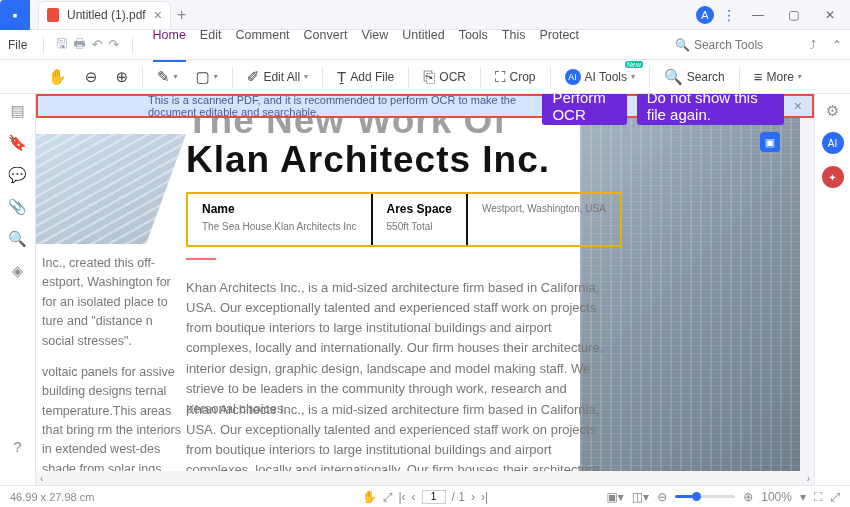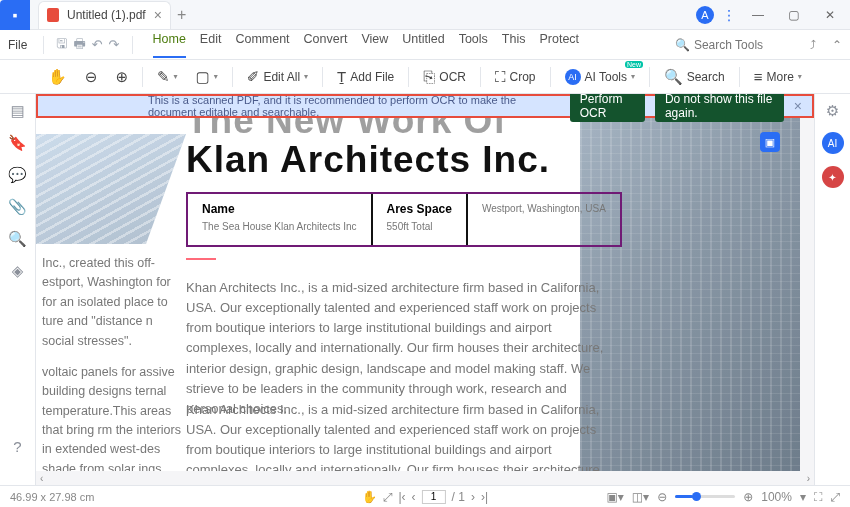--- a/index.html
+++ b/index.html
@@ -16,21 +16,21 @@
 .kebab { color: #2a6df4; font-size: 14px; cursor: pointer; }
 .winbtn { width: 28px; height: 26px; display: flex; align-items: center; justify-content: center; color: #666; font-size: 12px; cursor: pointer; }
 
 .menubar { height: 30px; display: flex; align-items: center; padding: 0 8px; gap: 8px; border-bottom: 1px solid #e3e6eb; }
 .file-lbl { font-size: 12px; color: #444; margin-right: 4px; }
 .qat { display: flex; gap: 6px; align-items: center; }
 .qat span { color: #9aa3af; font-size: 13px; cursor: pointer; }
 .divider-v { width: 1px; height: 18px; background: #e3e6eb; margin: 0 4px; }
 .menus { display: flex; gap: 14px; margin-left: 8px; }
 .menus span { font-size: 12.5px; color: #555; cursor: pointer; }
-.menus .active { color: #4d7c0f; border-bottom: 2px solid #2a6df4; padding-bottom: 10px; }
+.menus .active { color: #701a75; border-bottom: 2px solid #2a6df4; padding-bottom: 18px; }
 .searchbox { margin-left: auto; display: flex; align-items: center; gap: 4px; color: #aaa; font-size: 12px; }
 .searchbox input { border: none; outline: none; font-size: 12px; width: 100px; color: #666; }
 .upbtn, .pinbtn { color: #888; font-size: 12px; margin-left: 8px; cursor: pointer; }
 
 .toolbar { height: 34px; display: flex; align-items: center; justify-content: center; gap: 6px; border-bottom: 1px solid #e3e6eb; padding: 0 12px; }
 .tbtn { display: flex; align-items: center; gap: 4px; font-size: 12px; color: #444; padding: 4px 6px; border-radius: 4px; cursor: pointer; }
 .tico { font-size: 15px; color: #444; }
 .caret { font-size: 8px; color: #888; }
 .sep { width: 1px; height: 20px; background: #e3e6eb; margin: 0 2px; }
 .ai-badge { background: #2a6df4; color: #fff; width: 16px; height: 16px; border-radius: 50%; font-size: 9px; display: inline-flex; align-items: center; justify-content: center; }
@@ -42,33 +42,33 @@
 .leftbar span { color: #8a8f99; font-size: 15px; cursor: pointer; }
 .leftbar .help { margin-top: auto; margin-bottom: 30px; }
 
 .rightbar { width: 36px; background: #fff; border-left: 1px solid #e3e6eb; display: flex; flex-direction: column; align-items: center; padding-top: 8px; gap: 12px; }
 .rightbar .ai-btn { width: 22px; height: 22px; border-radius: 50%; background: #2a6df4; color: #fff; font-size: 10px; display: flex; align-items: center; justify-content: center; cursor: pointer; }
 .rightbar .ai-red { background: #d64545; }
 
 .docarea { flex: 1; background: #ecedef; position: relative; overflow: hidden; }
 .banner { position: absolute; top: 0; left: 0; right: 0; height: 24px; background: #d5e4ff; border: 2px solid #e74c3c; display: flex; align-items: center; padding: 0 10px; font-size: 11px; color: #4a5a8a; gap: 10px; z-index: 5; }
 .banner-txt { flex-shrink: 1; margin-left: 100px; }
-.ban-btn { background: #14532d; color: #fff; padding: 2px 10px; border-radius: 3px; font-size: 12px; cursor: pointer; }
+.ban-btn { background: #6d28d9; color: #fff; padding: 2px 10px; border-radius: 3px; font-size: 15px; cursor: pointer; }
 .ban-close { margin-left: auto; color: #7a8aaa; font-size: 14px; cursor: pointer; }
 
 .page { position: absolute; left: 0; top: 0; right: 14px; bottom: 0; background: #fff; overflow: hidden; }
 .bg-bldg { position: absolute; top: 0; right: 0; width: 220px; height: 380px; background: linear-gradient(135deg, #9ab 0%, #789 40%, #567 100%); opacity: 0.85; }
 .bg-bldg::before { content: ""; position: absolute; inset: 0; background-image: repeating-linear-gradient(90deg, rgba(255,255,255,0.15) 0 2px, transparent 2px 10px), repeating-linear-gradient(0deg, rgba(255,255,255,0.1) 0 1px, transparent 1px 8px); }
 .bg-left { position: absolute; top: 40px; left: -90px; width: 220px; height: 110px; background: linear-gradient(155deg, #cde 0%, #abc 100%); transform: skewX(-20deg); opacity: 0.9; }
 .bg-left::before { content:""; position:absolute; inset:0; background-image: repeating-linear-gradient(-35deg, rgba(255,255,255,0.4) 0 3px, transparent 3px 10px); }
 
 .heading { position: absolute; top: 8px; left: 150px; font-size: 37px; font-weight: 800; letter-spacing: 1px; color: #111; line-height: 1.05; }
 .heading .l1 { color: #777; opacity: 0.7; }
 
-.infotbl { position: absolute; top: 98px; left: 150px; border: 2px solid #701a75; display: flex; font-size: 11px; }
+.infotbl { position: absolute; top: 98px; left: 150px; border: 2px solid #eab308; display: flex; font-size: 11px; }
 .infotbl > div { border-right: 2px solid #111; padding: 8px 14px 12px; }
 .infotbl > div:last-child { border-right: none; }
 .infotbl .h { font-weight: 800; font-size: 12px; margin-bottom: 4px; }
 .infotbl .v { color: #777; font-size: 10px; line-height: 1.3; }
 
 .accent { position: absolute; top: 164px; left: 150px; width: 30px; height: 2px; background: #ff6b7a; }
 .para { position: absolute; left: 150px; width: 430px; font-size: 13px; color: #777; line-height: 1.55; }
 .para.p1 { top: 184px; }
 .para.p2 { top: 306px; }
 

